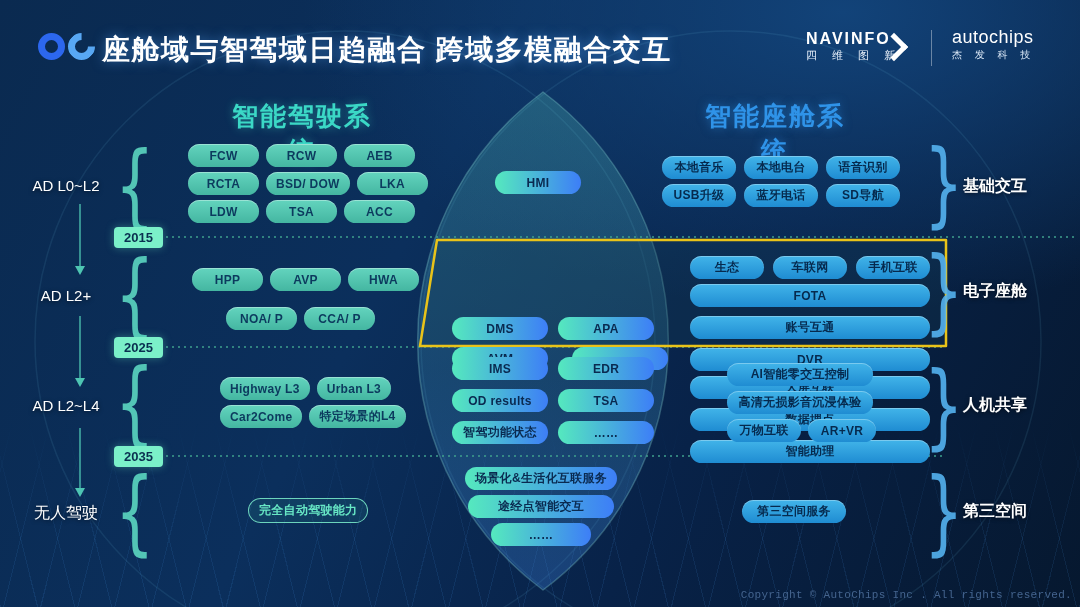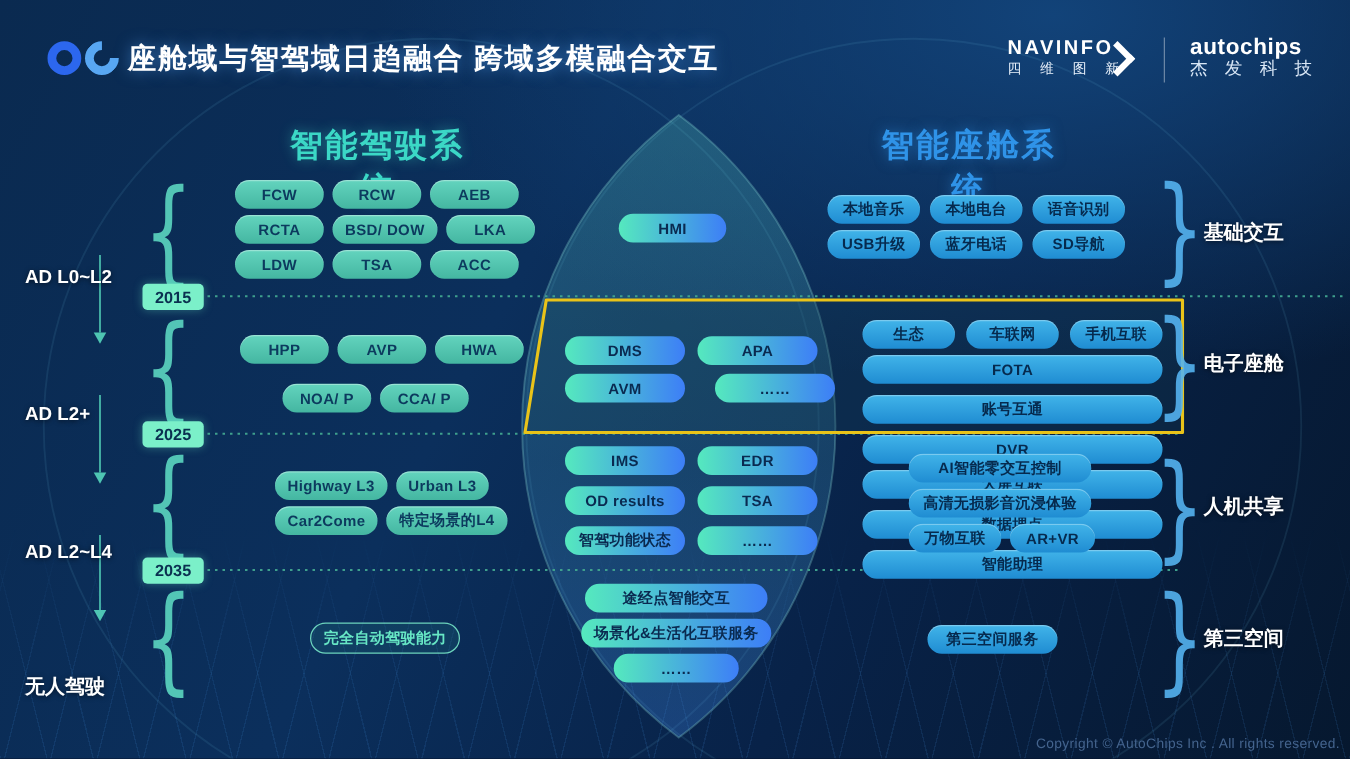--- a/index.html
+++ b/index.html
@@ -18,38 +18,38 @@
       repeating-linear-gradient(76deg, rgba(70,150,230,0.13) 0 1px, transparent 1px 36px),
       repeating-linear-gradient(-76deg, rgba(70,150,230,0.13) 0 1px, transparent 1px 36px);
     -webkit-mask-image:linear-gradient(180deg, transparent 0, rgba(0,0,0,.75) 55%, #000 100%);
     mask-image:linear-gradient(180deg, transparent 0, rgba(0,0,0,.75) 55%, #000 100%);
   }
   
   .ologo{position:absolute;left:38px;top:33px;display:flex;align-items:center;}
   .ring{width:27px;height:27px;border-radius:50%;border:7px solid #2c67ee;box-sizing:border-box;}
   .cring{width:27px;height:27px;border-radius:50%;border:7px solid #58a7f3;border-right-color:transparent;
          transform:rotate(-45deg);margin-left:3px;box-sizing:border-box;}
-  .htitle{position:absolute;left:102px;top:31px;font-size:23px;font-weight:bold;color:#ffffff;
+  .htitle{position:absolute;left:102px;top:31px;font-size:28px;font-weight:bold;color:#ffffff;
           letter-spacing:1.5px;text-shadow:0 0 12px rgba(90,170,255,.55);white-space:nowrap;}
   .brand1{position:absolute;left:806px;top:30px;text-align:left;}
   .bname{font-size:16px;font-weight:bold;color:#fff;letter-spacing:2px;line-height:18px;}
   .bcn{font-size:11px;color:#e8f1fb;letter-spacing:6px;line-height:15px;}
   .chev{position:absolute;left:884px;top:37px;width:15px;height:15px;
         border-top:5px solid #fff;border-right:5px solid #fff;transform:rotate(45deg);}
   .vdiv{position:absolute;left:931px;top:30px;width:1px;height:36px;background:rgba(255,255,255,.38);}
   .brand2{position:absolute;left:952px;top:27px;text-align:left;}
-  .aname{font-size:18px;font-weight:bold;color:#fff;line-height:20px;letter-spacing:.5px;}
-  .acn{font-size:14px;color:#d9e7f6;letter-spacing:5px;line-height:15px;}
+  .aname{font-size:18px;font-weight:normal;color:#fff;line-height:20px;letter-spacing:.5px;}
+  .acn{font-size:10px;color:#d9e7f6;letter-spacing:5px;line-height:15px;}
   
   .sec{position:absolute;top:99px;width:160px;text-align:center;font-size:26px;font-weight:bold;letter-spacing:2px;}
   .sec.drv{left:222px;color:#3bd8c6;text-shadow:0 0 10px rgba(60,216,198,.45);}
   .sec.ckp{left:695px;color:#2f93e8;text-shadow:0 0 10px rgba(47,147,232,.5);}
   
-  .llabel{position:absolute;left:20px;width:92px;text-align:left;color:#fff;font-weight:bold;
-          font-size:15px;text-shadow:0 1px 4px rgba(0,0,0,.6);white-space:nowrap;margin-top:36px;}
+  .llabel{position:absolute;left:20px;width:92px;text-align:center;color:#fff;font-weight:normal;
+          font-size:15px;text-shadow:0 1px 4px rgba(0,0,0,.6);white-space:nowrap;}
   .llabel.cjk{font-size:16px;}
   .rlabel{position:absolute;left:963px;color:#fff;font-weight:bold;font-size:16px;
           text-shadow:0 1px 4px rgba(0,0,0,.6);white-space:nowrap;}
   
   .braceL,.braceR{position:absolute;width:22px;text-align:center;font-family:"DejaVu Sans",sans-serif;
           font-size:62px;line-height:62px;font-weight:400;transform:scaleY(1.5);transform-origin:50% 50%;}
   .braceL{left:115px;color:rgba(96,224,199,.85);}
   .braceR{left:924px;color:rgba(84,178,240,.9);}
   .braceL::before{content:"{";}
   .braceR::before{content:"}";}
@@ -62,21 +62,21 @@
   .row{display:flex;gap:7px;margin-bottom:5px;}
   .pill{display:inline-flex;align-items:center;justify-content:center;height:23px;border-radius:12px;
         font-size:12px;font-weight:bold;box-sizing:border-box;padding:0 10px;white-space:nowrap;letter-spacing:.3px;}
   .pt{background:linear-gradient(180deg,#63d4be,#44b6a1);color:#0c3a5e;min-width:71px;box-shadow:inset 0 1px 0 rgba(255,255,255,.35);}
   .pb{background:linear-gradient(180deg,#41b4e9,#1f8cd2);color:#062a4e;min-width:74px;box-shadow:inset 0 1px 0 rgba(255,255,255,.3);}
   .pg{background:linear-gradient(90deg,#55e9be,#3d7ef7);color:#0a2a50;min-width:96px;}
   .po{background:rgba(70,215,180,.10);border:1.5px solid rgba(125,238,205,.85);color:#67e7c5;
       min-width:96px;height:25px;border-radius:13px;}
   .w146{min-width:146px;}
   .w100{min-width:100px;}
-  .copy{position:absolute;right:8px;bottom:6px;font-size:11px;color:#44648e;letter-spacing:.3px;}
+  .copy{position:absolute;right:8px;bottom:6px;font-size:11px;color:#44648e;letter-spacing:.3px;font-family:Liberation Mono, monospace;}
 </style>
 </head>
 <body>
 
 <div class="stage">
 
   <svg class="layer" width="1080" height="607" viewBox="0 0 1080 607">
     <defs>
       <linearGradient id="lensfill" x1="0" y1="0" x2="0" y2="1">
         <stop offset="0" stop-color="#63dcc8" stop-opacity="0.24"></stop>
@@ -192,21 +192,21 @@
 
   <div class="grp" style="left:248px;top:498px;">
     <span class="pill po">完全自动驾驶能力</span>
   </div>
 
   <div class="grp" style="left:495px;top:171px;">
     <span class="pill pg" style="min-width:86px;">HMI</span>
   </div>
 
   <div class="grp" style="left:452px;top:269px;">
-    <div class="row" style="gap:10px;margin-bottom:7px;">
+    <div class="row" style="gap:10px;margin-bottom:7px;margin-top:48px;">
       <span class="pill pg">DMS</span>
       <span class="pill pg">APA</span>
     </div>
     <div class="row" style="gap:24px;align-items:flex-end;">
       <span class="pill pg">AVM</span>
       <span class="pill pg">……</span>
     </div>
   </div>
 
   <div class="grp" style="left:452px;top:357px;">
@@ -218,22 +218,22 @@
       <span class="pill pg">OD results</span>
       <span class="pill pg">TSA</span>
     </div>
     <div class="row" style="gap:10px;">
       <span class="pill pg">智驾功能状态</span>
       <span class="pill pg">……</span>
     </div>
   </div>
 
   <div class="grp" style="left:467px;top:467px;width:148px;display:flex;flex-direction:column;align-items:center;">
+    <span class="pill pg w146" style="margin-bottom:5px;">场景化&amp;生活化互联服务</span>
     <span class="pill pg w146" style="margin-bottom:5px;">途经点智能交互</span>
-    <span class="pill pg w146" style="margin-bottom:5px;">场景化&amp;生活化互联服务</span>
     <span class="pill pg w100">……</span>
   </div>
 
   <div class="grp" style="left:662px;top:156px;">
     <div class="row" style="gap:8px;">
       <span class="pill pb">本地音乐</span>
       <span class="pill pb">本地电台</span>
       <span class="pill pb">语音识别</span>
     </div>
     <div class="row" style="gap:8px;">

